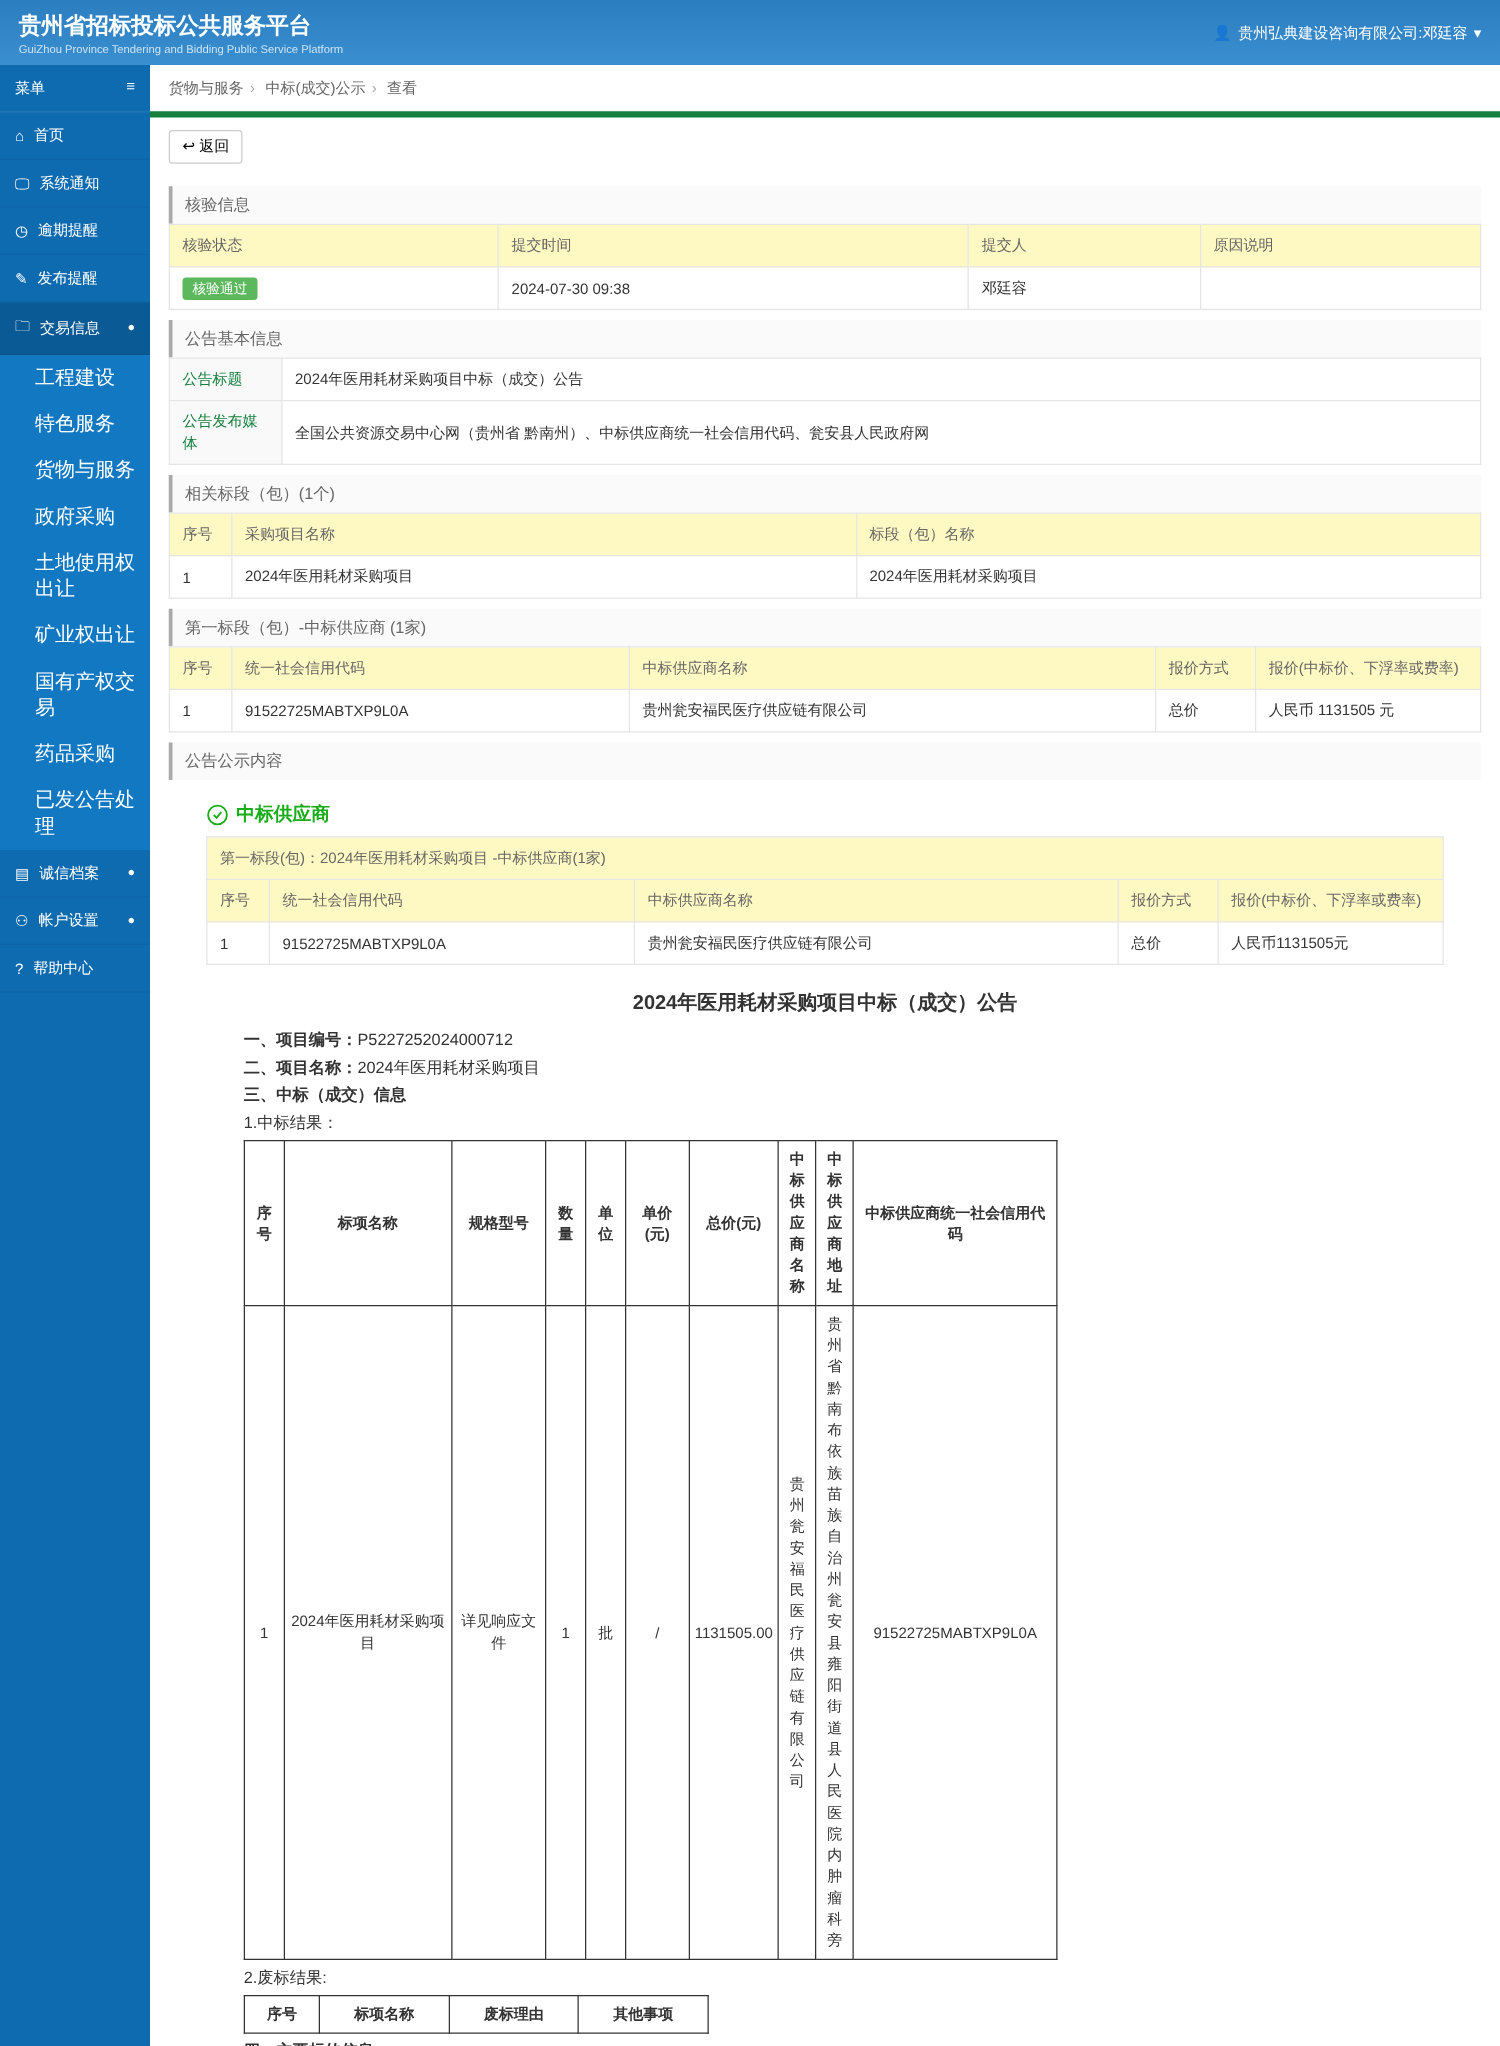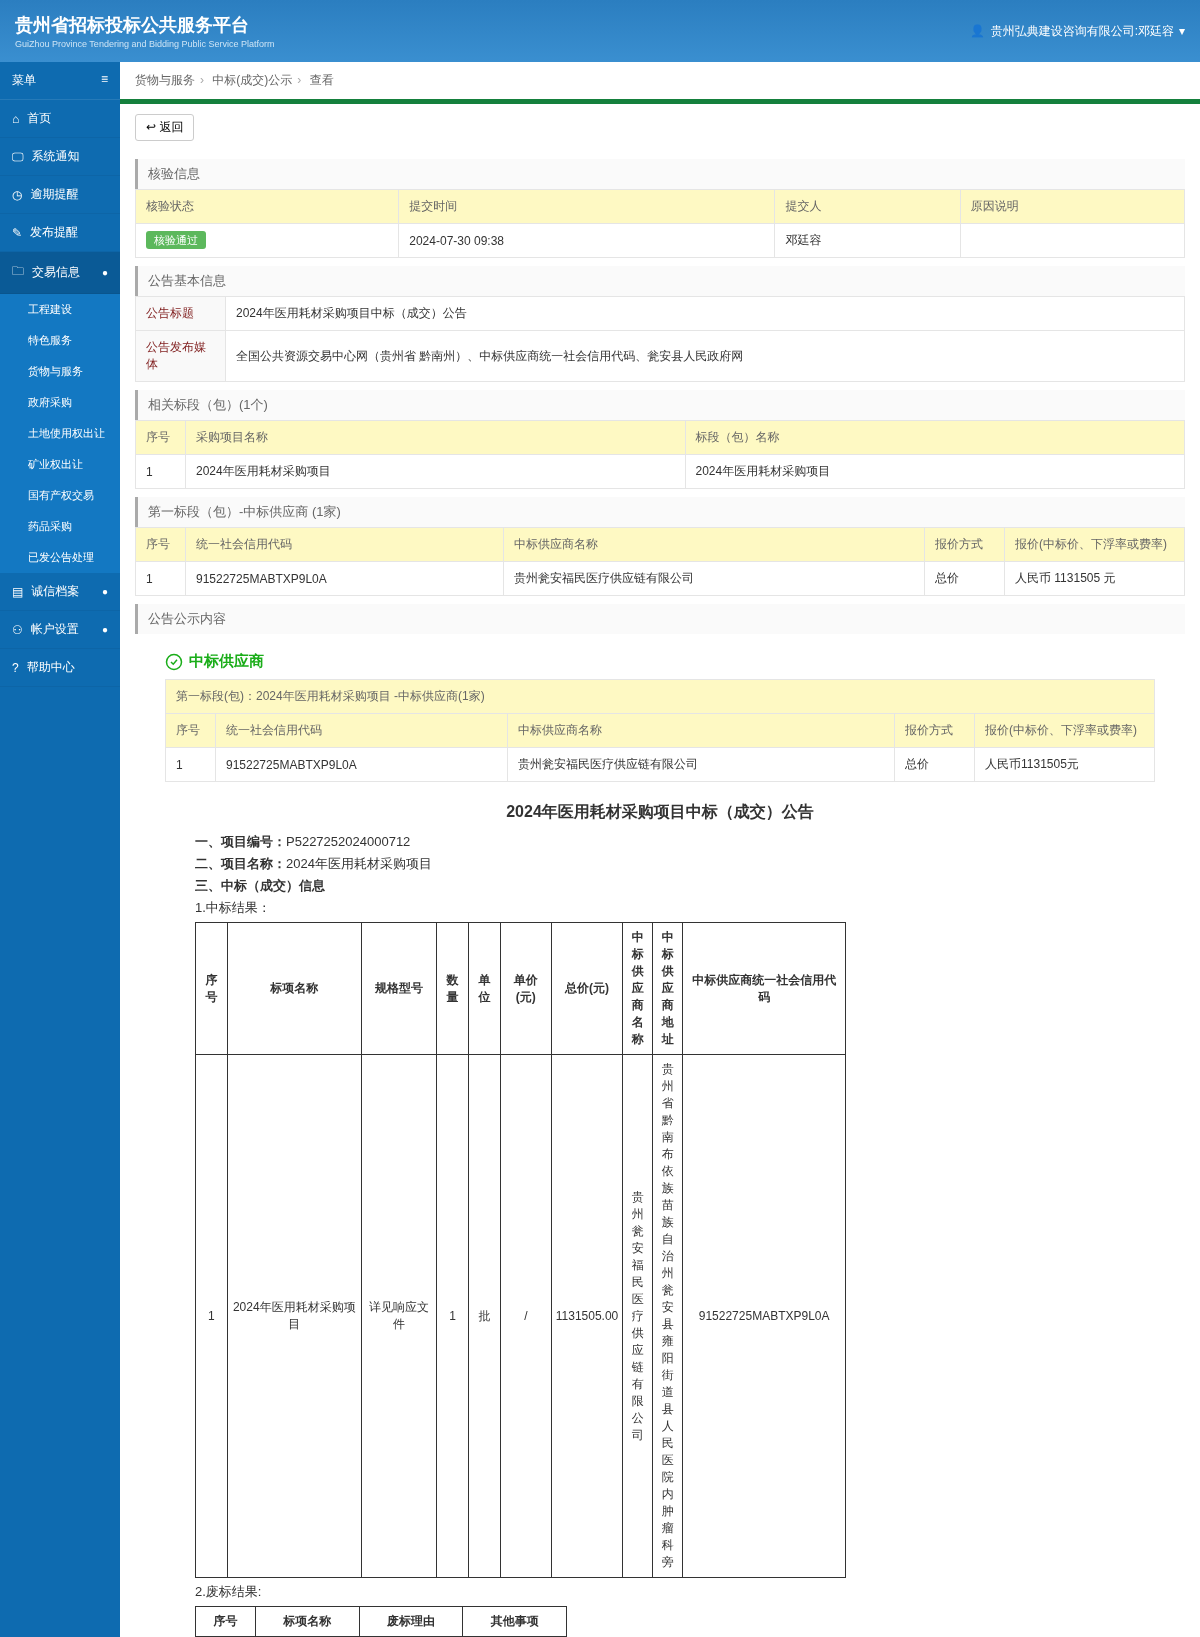--- a/index.html
+++ b/index.html
@@ -1,38 +1,38 @@
 <!DOCTYPE html>
 <html><head>
 <meta charset="utf-8">
 <style>
 * { margin: 0; padding: 0; box-sizing: border-box; }
 body { font-family: "Microsoft YaHei", Arial, sans-serif; font-size: 12px; color: #333; background: #e9ecef; }
-.header { background: linear-gradient(180deg, #2b7ec0 0%, #3a8fd0 100%); height: 62px; display: flex; align-items: center; padding: 0 15px; color: #fff; }
+.header { background: linear-gradient(180deg, #2b7ec0 0%, #3a8fd0 100%); height: 52px; display: flex; align-items: center; padding: 0 15px; color: #fff; }
 .header-title { font-size: 18px; font-weight: bold; }
 .header-sub { font-size: 9px; color: #cde4f5; margin-top: 2px; }
 .header-user { margin-left: auto; font-size: 12px; display: flex; align-items: center; gap: 5px; }
 .layout { display: flex; min-height: calc(100vh - 45px); }
 .sidebar { width: 120px; background: #0e6bb0; color: #fff; flex-shrink: 0; }
 .menu-title { padding: 10px 12px; font-size: 12px; display: flex; justify-content: space-between; align-items: flex-start; border-bottom: 1px solid rgba(255,255,255,0.1); }
 .menu-item { padding: 10px 12px; font-size: 12px; display: flex; align-items: center; gap: 8px; cursor: pointer; border-bottom: 1px solid rgba(0,0,0,0.05); }
 .menu-item.active { background: #0a5a96; }
 .menu-item .chev { margin-left: auto; font-size: 10px; }
 .sub-menu { background: #1378c2; }
-.sub-item { padding: 8px 12px 8px 28px; font-size: 11px; cursor: pointer; }
+.sub-item { padding: 8px 12px 8px 28px; font-size: 16px; cursor: pointer; }
 .main { flex: 1; background: #fff; padding: 0; overflow: auto; }
 .breadcrumb { padding: 10px 15px; font-size: 12px; color: #666; border-bottom: 5px solid #15803d; }
 .breadcrumb span { margin: 0 5px; color: #aaa; }
 .back-btn { margin: 10px 15px; display: inline-block; border: 1px solid #ccc; padding: 4px 10px; border-radius: 3px; cursor: pointer; font-size: 12px; background: #fff; }
 .panel { margin: 8px 15px; }
 .panel-title { border-left: 3px solid #aaa; padding: 6px 10px; font-size: 13px; color: #666; background: #fafafa; }
 .info-table { width: 100%; border-collapse: collapse; }
 .info-table td, .info-table th { border: 1px solid #e5e5e5; padding: 8px 10px; font-size: 12px; text-align: left; }
 .info-table th { background: #fef9c3; font-weight: normal; color: #666; }
-.label-cell { background: #f9f9f9; text-align: right; width: 90px; color: #7f1d1d; }
+.label-cell { background: #f9f9f9; text-align: right; width: 90px; color: #15803d; }
 .status-badge { background: #5cb85c; color: #fff; padding: 3px 8px; border-radius: 3px; font-size: 11px; }
 .supplier-header { display: flex; align-items: center; gap: 6px; color: #1aad19; font-size: 15px; font-weight: bold; padding: 8px 0; text-align: right; }
 .supplier-header svg { width: 18px; height: 18px; }
 .announcement { padding: 10px 30px; }
 .announcement h3 { text-align: center; font-size: 16px; margin: 10px 0; }
 .announcement .line { margin: 4px 0; font-size: 13px; }
 .ann-table { width: 100%; border-collapse: collapse; margin: 5px 0; }
 .ann-table td, .ann-table th { border: 1px solid #333; padding: 6px 4px; font-size: 12px; text-align: center; }
 .ann-table th { font-weight: bold; }
 .bold { font-weight: bold; margin-top: 20px; }

